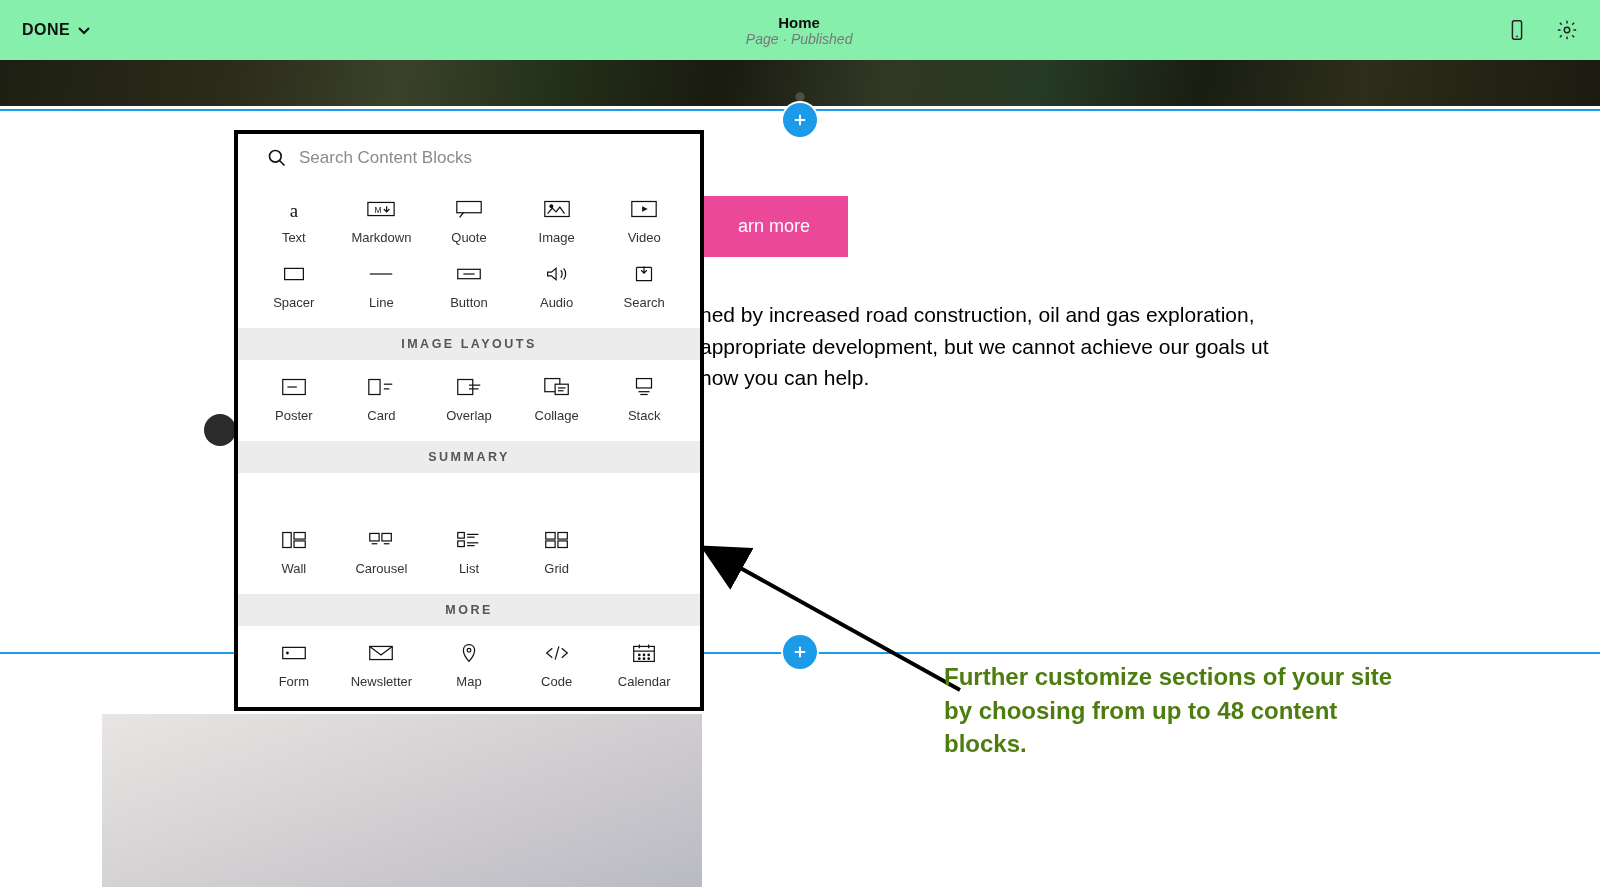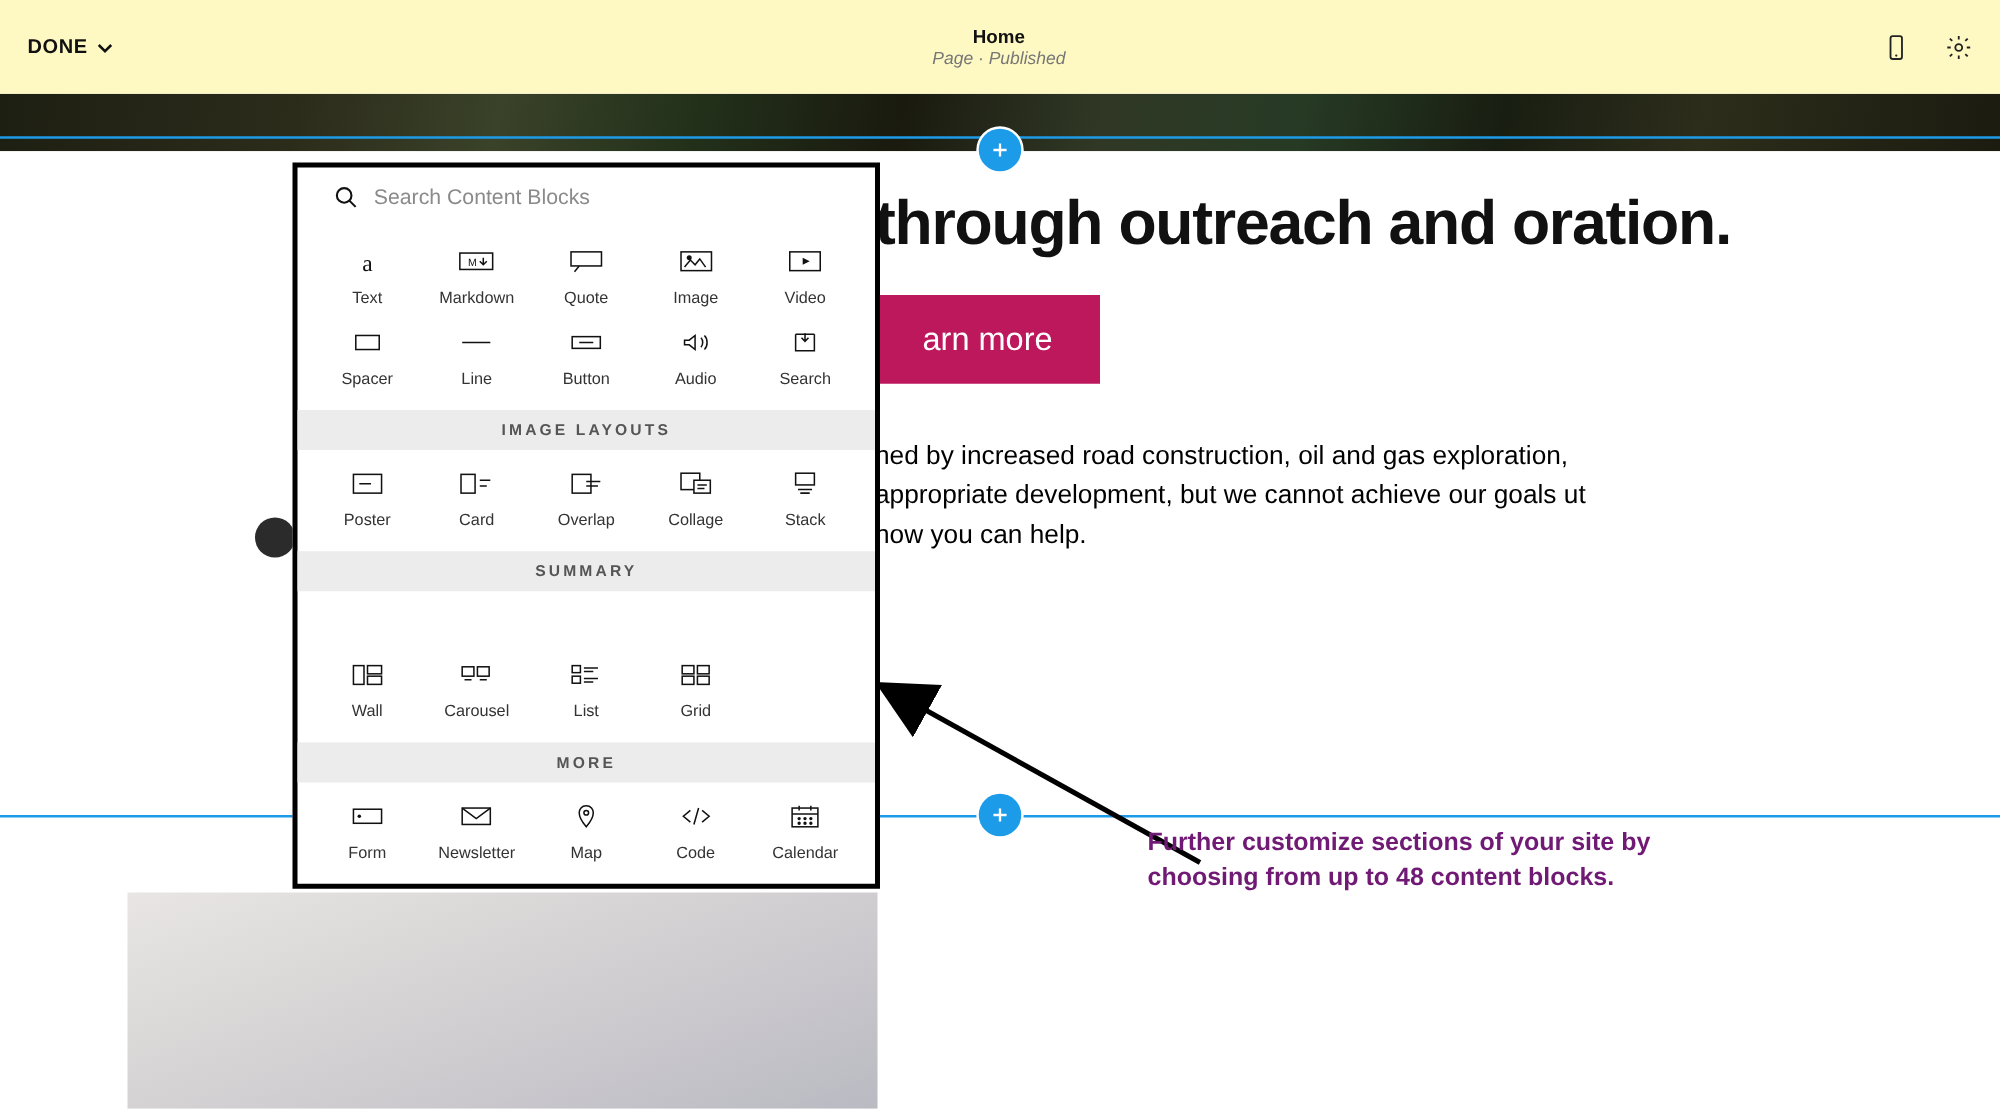--- a/index.html
+++ b/index.html
@@ -7,26 +7,26 @@
   font-family: -apple-system, BlinkMacSystemFont, "Helvetica Neue", Arial, sans-serif;
   background: #fff;
   width: 1600px;
   height: 887px;
   position: relative;
   overflow: hidden;
 }
 
 
 .top-header {
-  height: 75px;
+  height: 60px;
   display: flex;
   align-items: center;
   justify-content: space-between;
   padding: 0 22px;
-  background: #fef9c3;
+  background: #86efac;
 }
 .done-btn {
   display: flex;
   align-items: center;
   gap: 6px;
   font-size: 16px;
   font-weight: 600;
   letter-spacing: .5px;
   color: #111;
   cursor: pointer;
@@ -98,24 +98,24 @@
 }
 .hero-heading {
   font-size: 50px;
   font-weight: 700;
   line-height: 1.15;
   letter-spacing: -1px;
   color: #111;
 }
 .cta-button {
   display: inline-block;
-  margin-top: 28px;
-  background: #be185d;
+  margin-top: 46px;
+  background: #ec4899;
   color: #fff;
-  font-size: 26px;
+  font-size: 18px;
   padding: 20px 38px;
   cursor: pointer;
 }
 .body-text {
   margin-top: 42px;
   font-size: 21px;
   line-height: 1.5;
   color: #000000;
   max-width: 600px;
 }
@@ -174,26 +174,26 @@
 
 
 .annotation-arrow {
   position: absolute;
   left: 700px; top: 540px;
   width: 290px; height: 170px;
   pointer-events: none;
 }
 .annotation-text {
   position: absolute;
-  left: 918px; top: 660px;
+  left: 944px; top: 660px;
   width: 470px;
-  color: #701a75;
+  color: #4d7c0f;
   font-family: Arial, sans-serif;
   font-weight: 700;
-  font-size: 20px;
+  font-size: 24px;
   line-height: 1.4;
 }
 
 
 .bottom-img {
   position: absolute;
   left: 102px;
   top: 714px;
   width: 600px; height: 173px;
   background: linear-gradient(160deg, #e8e5e4 0%, #d7d4d5 40%, #c9c7cc 70%, #b9bac2 100%);
@@ -232,21 +232,20 @@
 <div class="divider-line divider1"></div>
 <div class="plus-btn plus1">
   <svg viewBox="0 0 24 24">
       <path d="M12 5v14M5 12h14"></path>
     </svg>
 </div>
 
 <div class="drag-handle"></div>
 
 <div class="page-content">
-  <div class="hero-heading">through outreach and oration.</div>
   <div class="cta-button">
     <span>arn more</span>
   </div>
   <div class="body-text">ned by increased road construction, oil and gas exploration, appropriate development, but we cannot achieve our goals ut how you can help.</div>
 </div>
 
 <div class="divider-line divider2"></div>
 <div class="plus-btn plus2">
   <svg viewBox="0 0 24 24">
       <path d="M12 5v14M5 12h14"></path>

